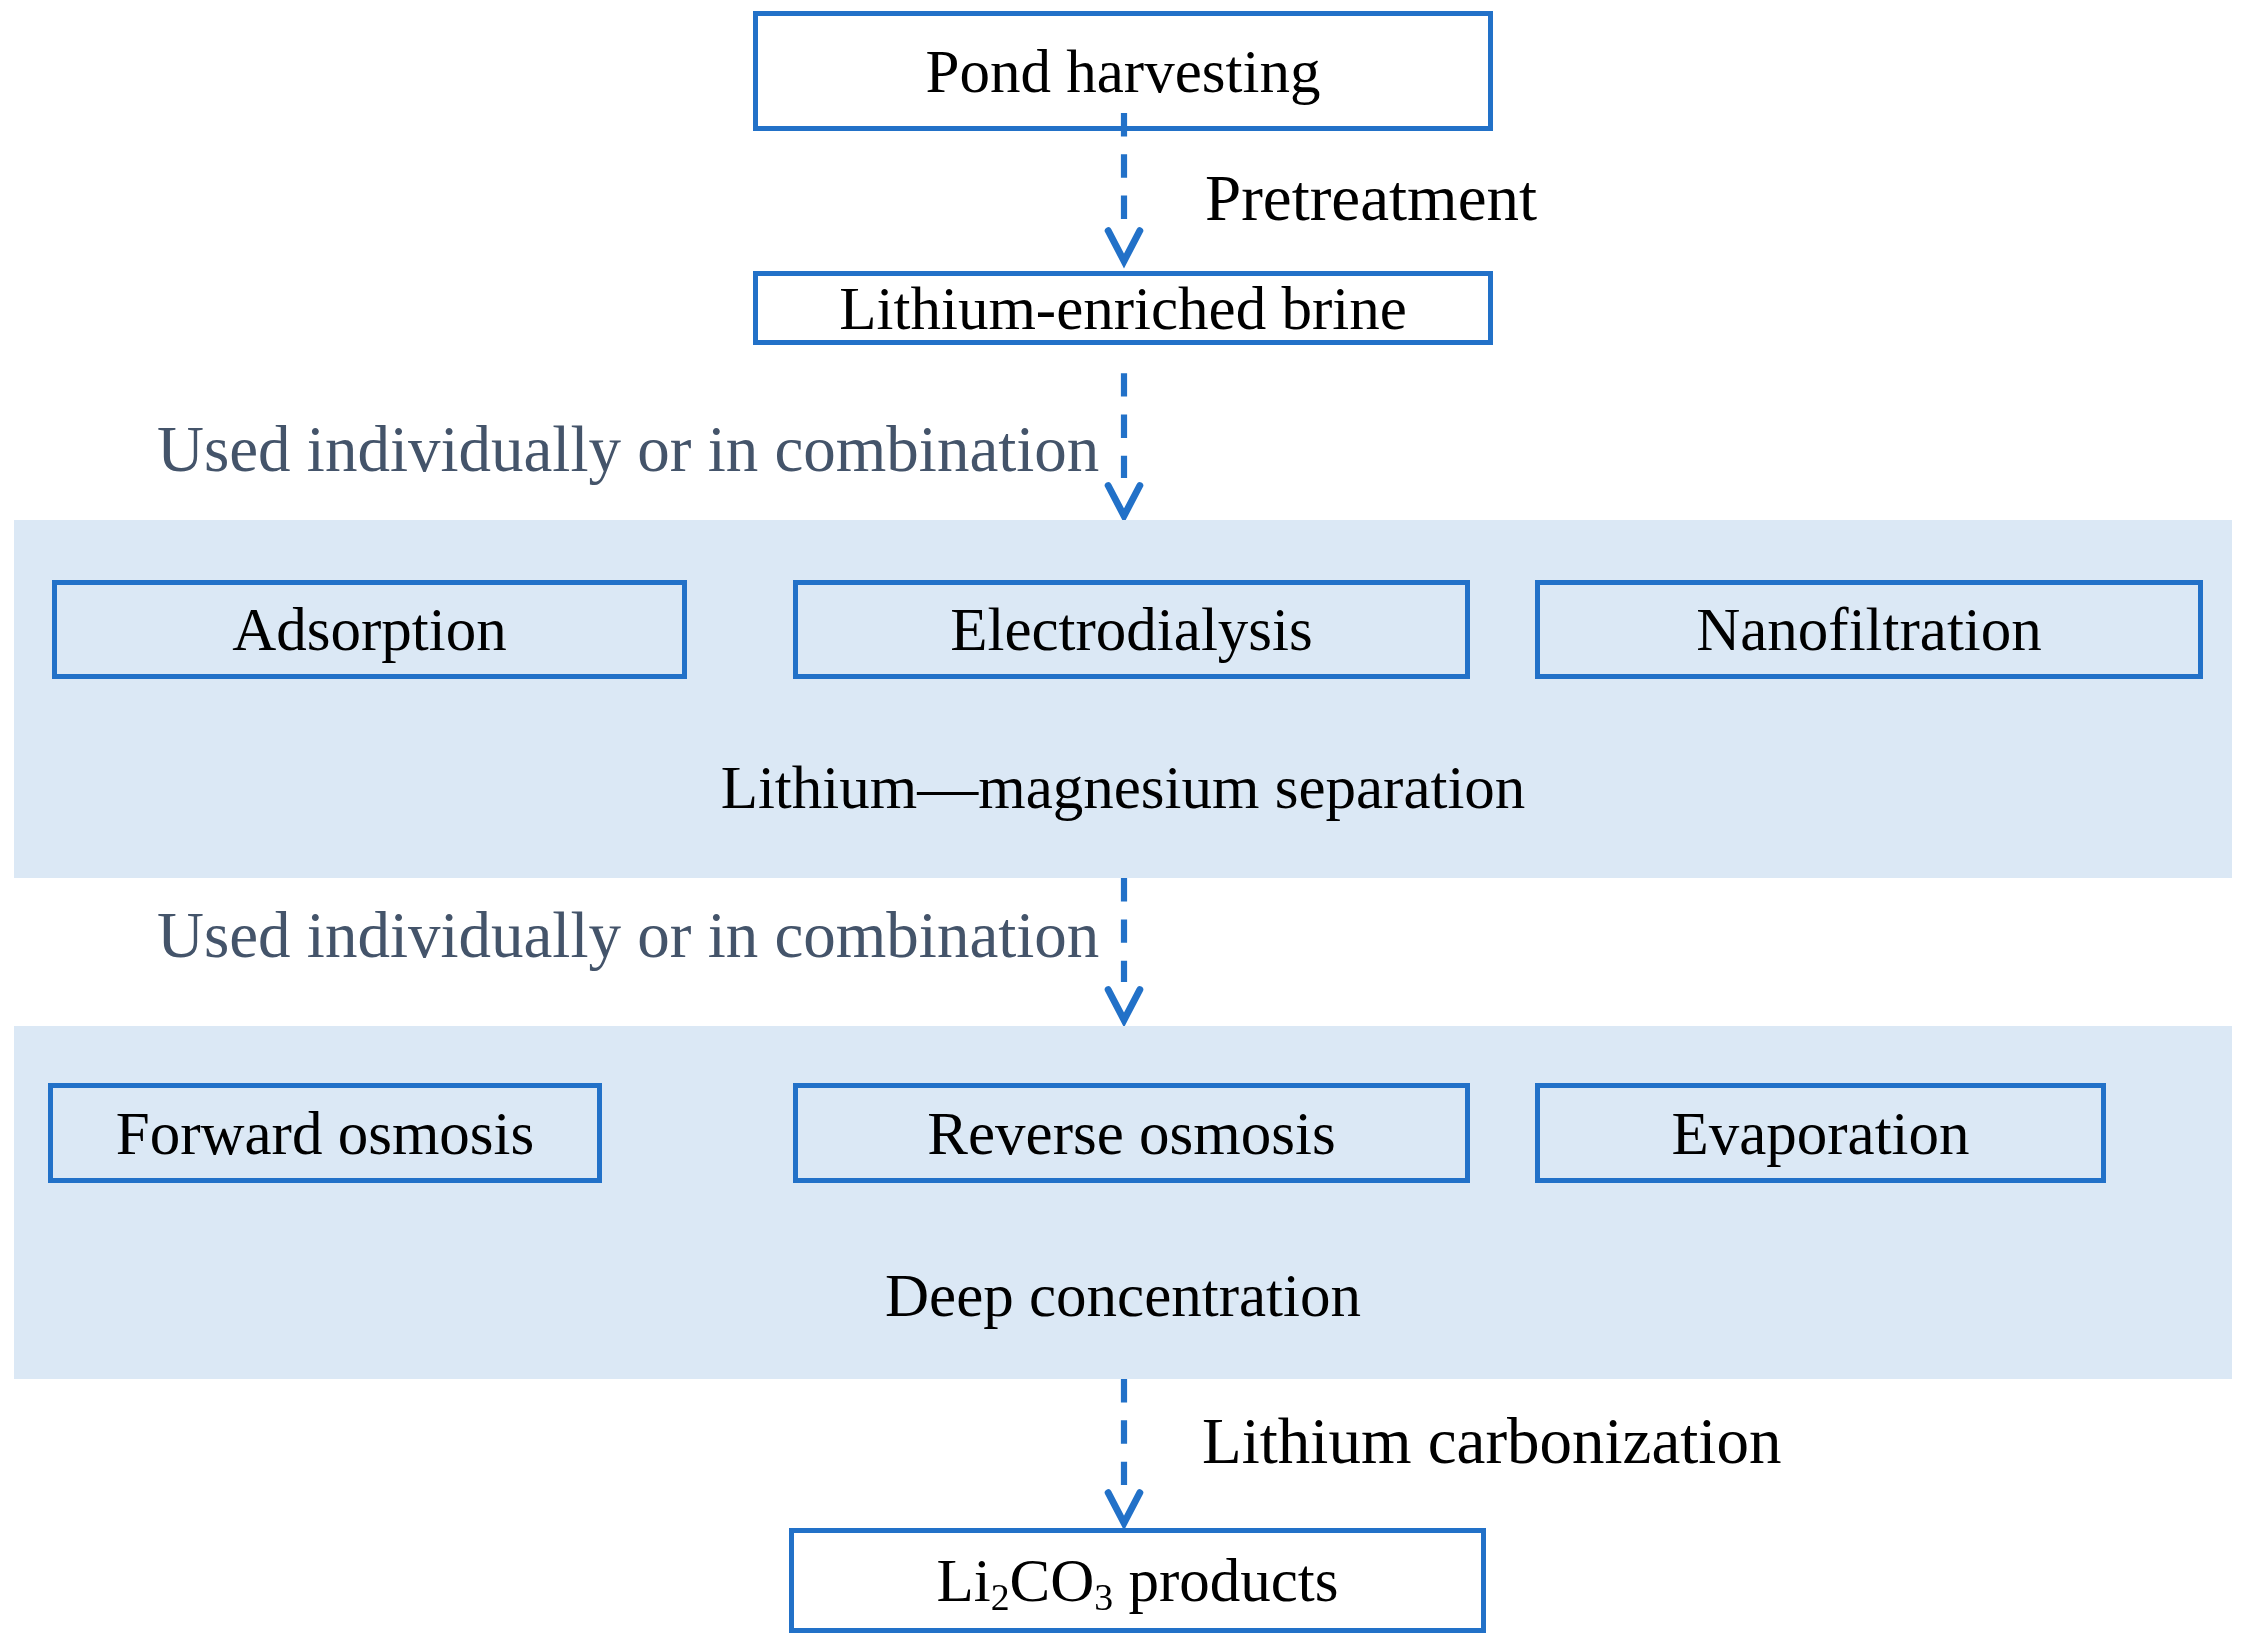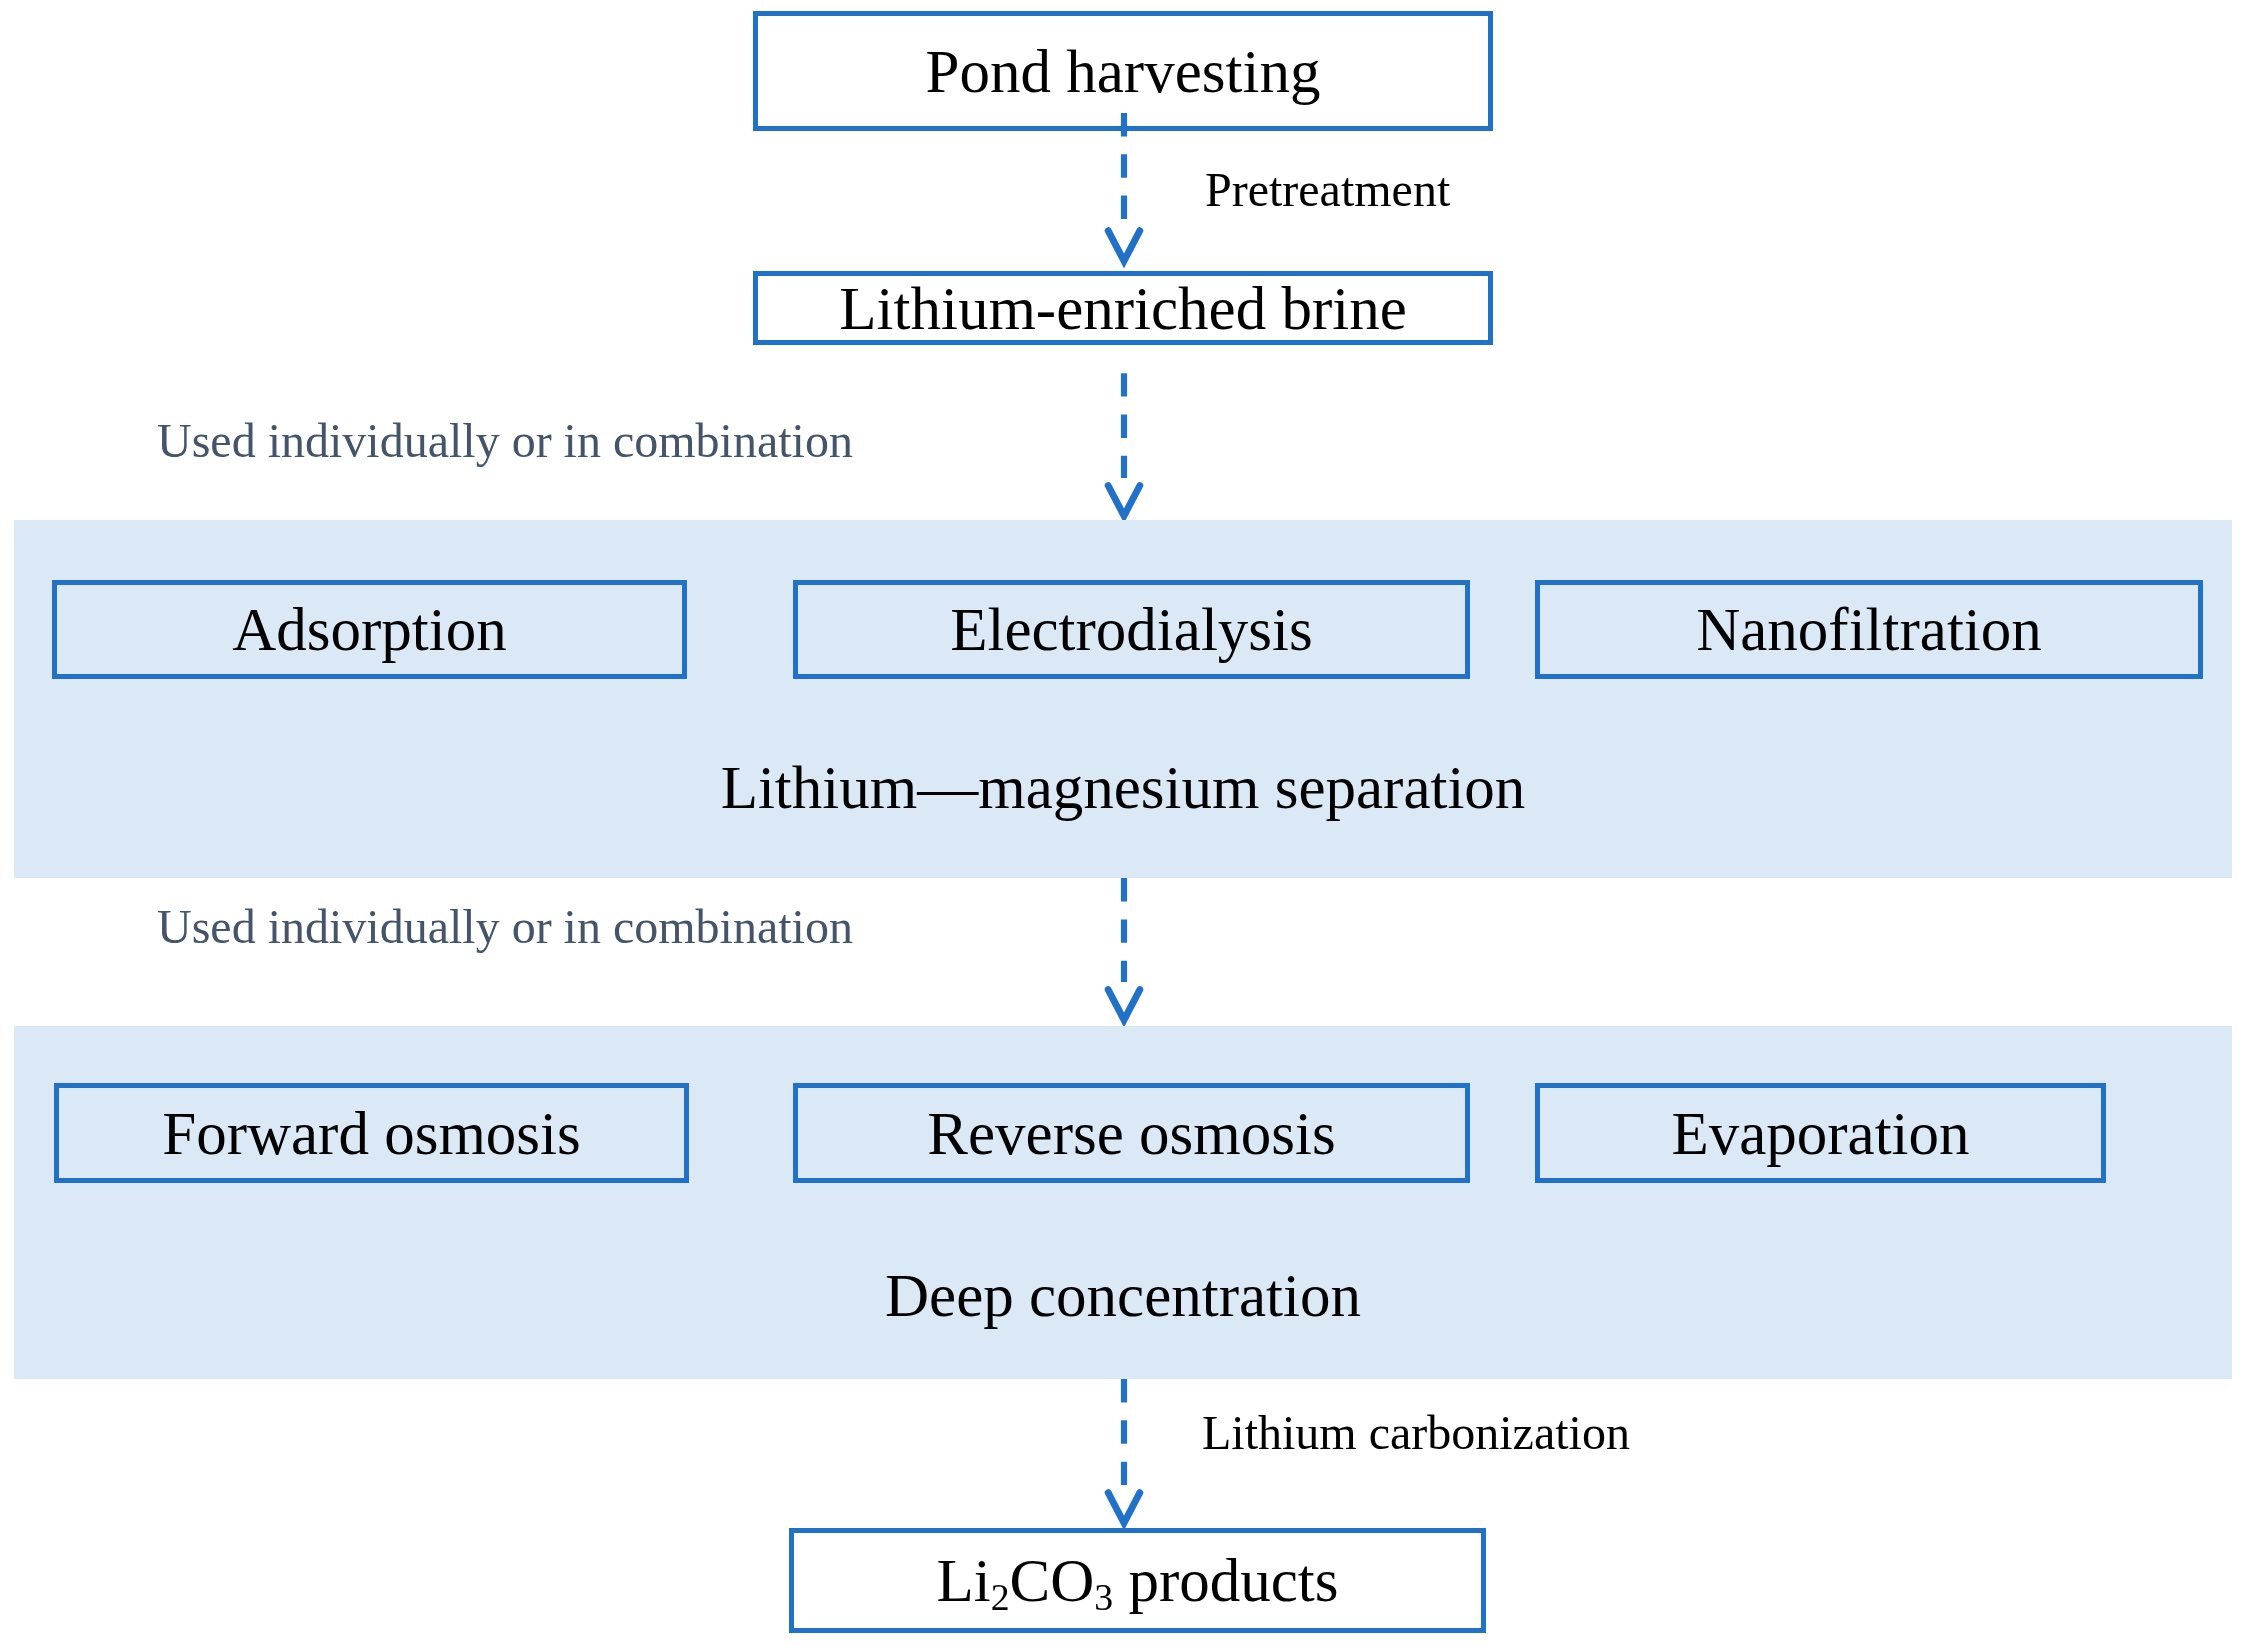--- a/index.html
+++ b/index.html
@@ -30,21 +30,21 @@
     position:absolute;
     background:var(--panel);
   }
   .caption{
     position:absolute;left:0;width:100%;
     text-align:center;
     font-size:61px;line-height:1;white-space:nowrap;
   }
   .side-label{
     position:absolute;
-    font-size:48px;line-height:1;white-space:nowrap;
+    font-size:65px;line-height:1;white-space:nowrap;
   }
   .side-label.muted{color:var(--slate);}
   .arrow{position:absolute;overflow:visible;}
   .arrow .dash{stroke:var(--blue);stroke-width:9;fill:none;stroke-dasharray:34 26;}
   .arrow .head{stroke:var(--blue);stroke-width:10;fill:none;stroke-linecap:round;stroke-linejoin:miter;}
   sub{font-size:0.62em;line-height:0;vertical-align:-0.25em;}
 </style>
 </head>
 <body>
 
@@ -83,21 +83,21 @@
     <div class="caption" style="top:237px">Lithium—magnesium separation</div>
   </div>
 
   <svg class="arrow" style="left:1093px;top:878px" width="62" height="142" viewBox="0 0 90 206">
     <path class="dash" d="M45 0 V151"></path>
     <polyline class="head" points="22,162 45,206 68,162"></polyline>
   </svg>
   <div class="side-label muted" style="left:157px;top:903px">Used individually or in combination</div>
 
   <div class="panel" style="left:14px;top:1026px;width:2218px;height:353px">
-    <div class="node tint" style="left:40px;top:57px;width:635px;height:100px">
+    <div class="node tint" style="left:34px;top:57px;width:554px;height:100px">
       <span>Forward osmosis</span>
     </div>
     <div class="node tint" style="left:779px;top:57px;width:677px;height:100px">
       <span>Reverse osmosis</span>
     </div>
     <div class="node tint" style="left:1521px;top:57px;width:571px;height:100px">
       <span>Evaporation</span>
     </div>
     <div class="caption" style="top:239px">Deep concentration</div>
   </div>

